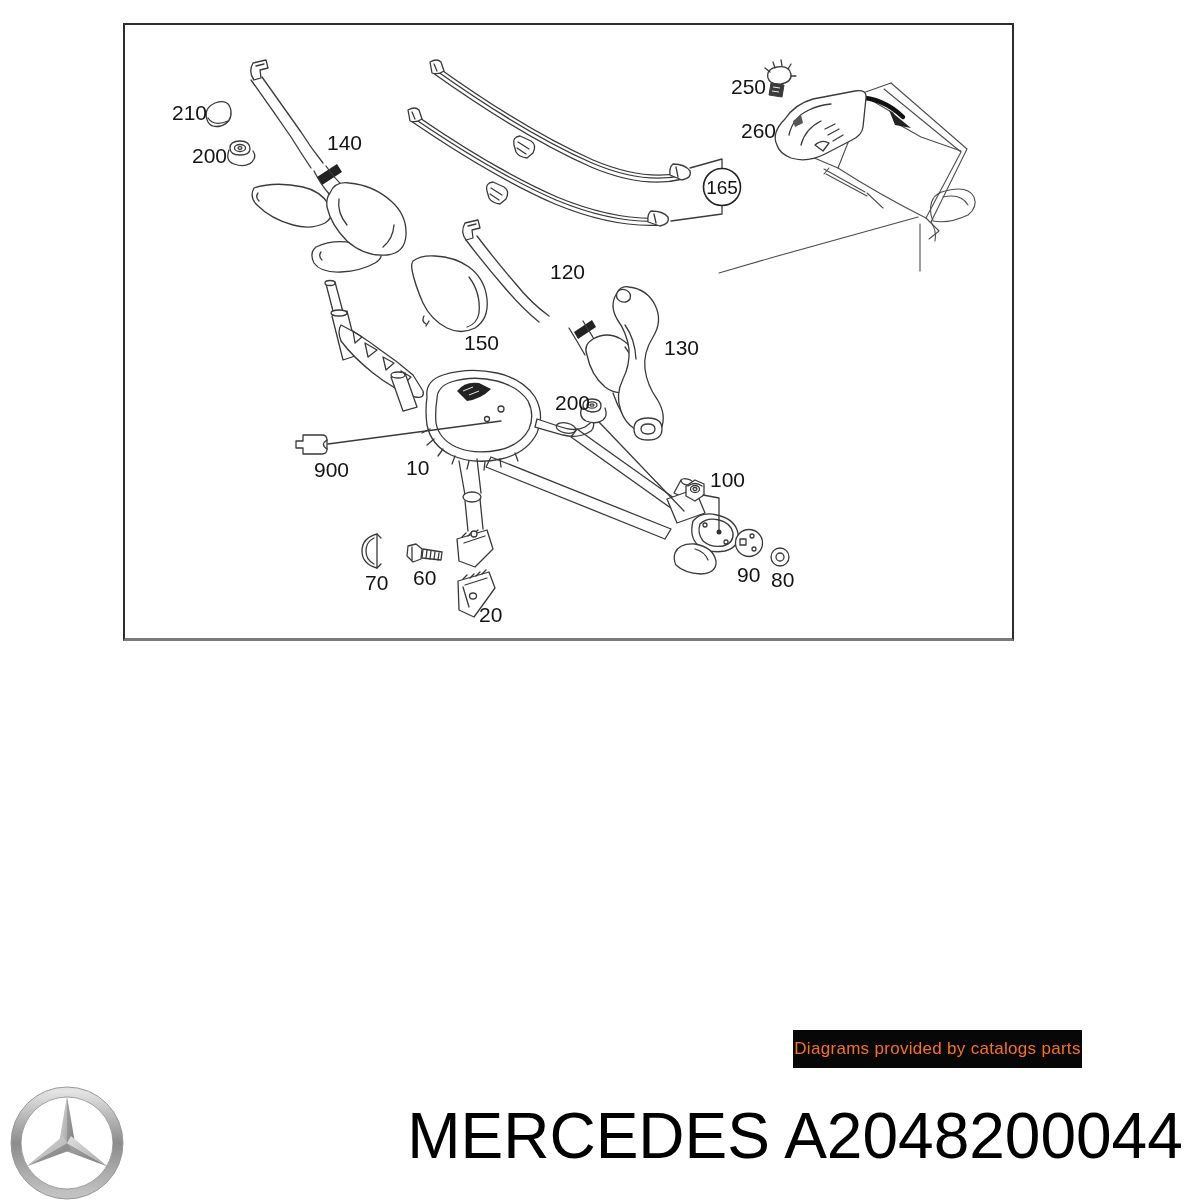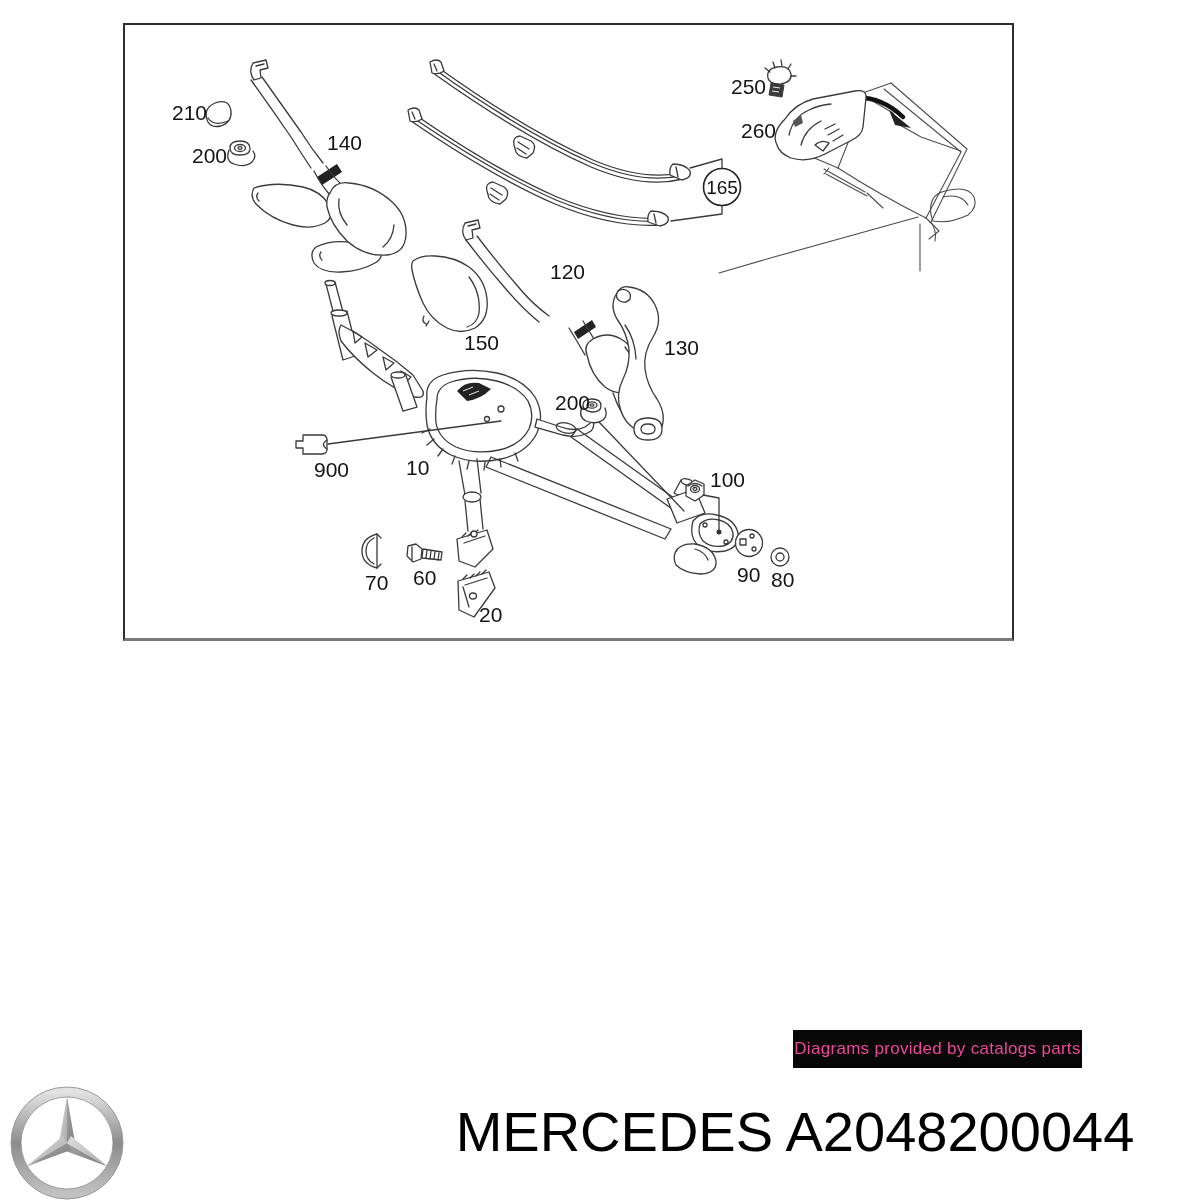--- a/index.html
+++ b/index.html
@@ -9,24 +9,24 @@
        border:2px solid #2d2d2d;border-bottom:3px solid #7a7a7a;background:#fff;}
   .diagram-frame svg{display:block;width:100%;height:100%;}
   svg .ln{stroke:#3a3a3a;stroke-width:1.3;fill:none;stroke-linecap:round;stroke-linejoin:round;}
   svg .lnw{stroke:#3a3a3a;stroke-width:1.3;fill:#ffffff;stroke-linecap:round;stroke-linejoin:round;}
   svg .car{stroke:#4d4d4d;stroke-width:1.1;fill:none;stroke-linecap:round;stroke-linejoin:round;}
   svg .dk{fill:#222222;stroke:none;}
   svg .lbl{font-family:"Liberation Sans",sans-serif;font-size:21px;fill:#141414;}
   svg .lbl-callout{font-family:"Liberation Sans",sans-serif;font-size:19px;fill:#111;}
   .watermark{position:absolute;left:793px;top:1030px;width:289px;height:38px;background:#070707;
        display:flex;align-items:center;justify-content:center;}
-  .watermark span{color:#ec4899;font-size:17px;letter-spacing:.3px;white-space:nowrap;}
+  .watermark span{color:#f97316;font-size:17px;letter-spacing:.3px;white-space:nowrap;}
   .brand-logo{position:absolute;left:9px;top:1085px;width:116px;height:116px;}
   .page-title{position:absolute;left:390px;top:1104px;width:810px;text-align:center;
-       font-size:56px;color:#000;white-space:nowrap;line-height:1;}
+       font-size:64px;color:#000;white-space:nowrap;line-height:1;}
 </style>
 </head>
 <body>
 
 <div class="diagram-frame">
 <svg viewBox="0 0 887 613">
 
   <g>
     <path class="car" d="M735,69 L766,58"></path>
     <path class="car" d="M766,58 L842,124 L806,197"></path>

